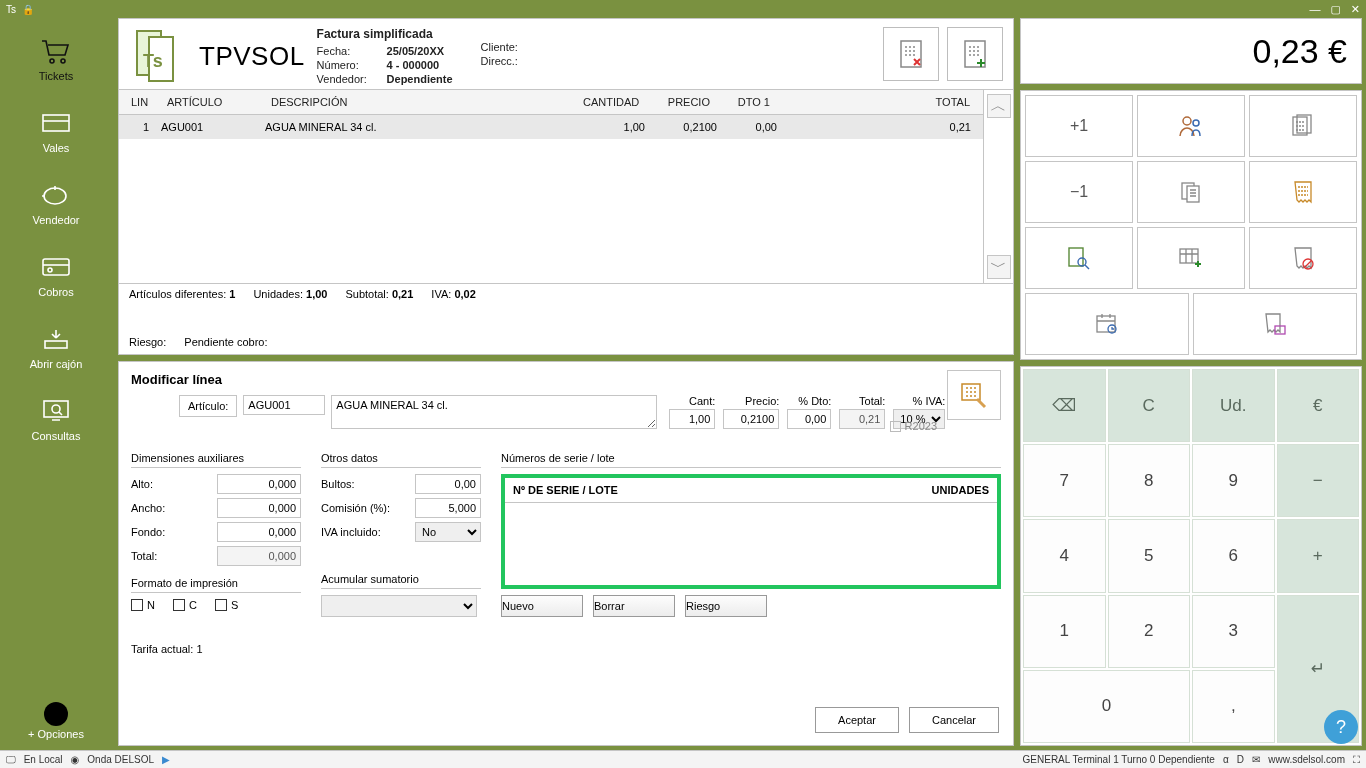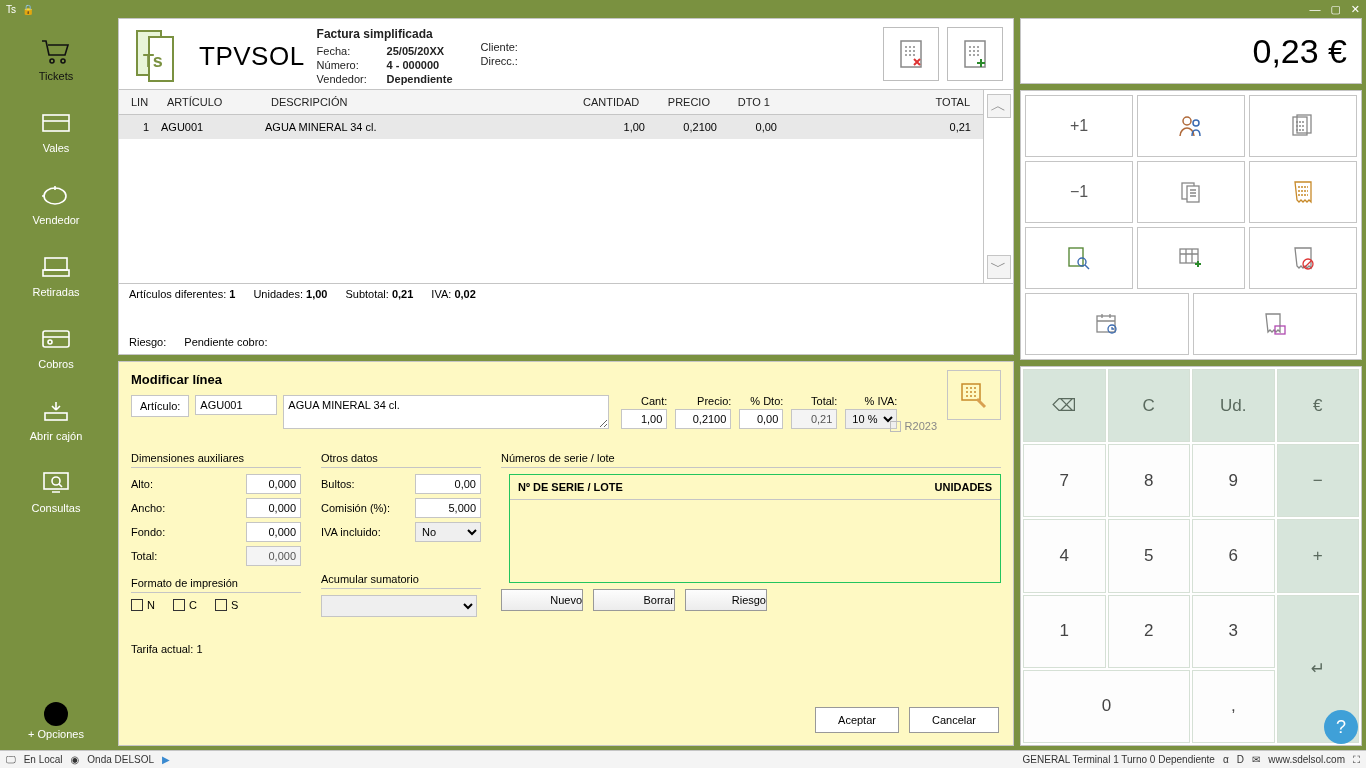--- a/index.html
+++ b/index.html
@@ -34,49 +34,49 @@
 .ghead { display:flex; background:#f4f4f4; border-bottom:1px solid #c5c5c5; font-size:11px; font-weight:400; color:#222; }
 .gh { padding: 6px 12px; border-right:1px solid transparent; }
 .grow { display:flex; font-size:11px; background:#e8e8e8; }
 .gc { padding: 6px 6px; }
 .c-lin{width:36px;text-align:right}.c-art{width:104px}.c-desc{flex:1}.c-cant{width:80px;text-align:right}.c-prec{width:72px;text-align:right}.c-dto{width:60px;text-align:right}.c-tot{width:200px;text-align:right;padding-right:12px}
 .gbody { height: 168px; }
 .vscroll { width: 30px; border-left:1px solid #c5c5c5; display:flex; flex-direction:column; align-items:center; justify-content:space-between; padding:4px 0; background:#fff;}
 .vscroll .sbtn{ width:24px;height:24px;border:1px solid #c5c5c5;background:#f4f4f4;display:flex;align-items:center;justify-content:center;cursor:pointer; color:#8a8a8a;}
 .ticket-foot { border-top:1px solid #c5c5c5; font-size:11px; padding: 4px 10px 6px; display:flex; gap:18px; flex-wrap:wrap; }
 .ticket-foot b{font-weight:700}
-.edit-card { background:#fef9c3; border:1px solid #c5c5c5; flex:1; display:flex; padding: 10px 12px 21px; gap:10px; position:relative; }
+.edit-card { background:#ffffff; border:1px solid #c5c5c5; flex:1; display:flex; padding: 10px 12px 21px; gap:10px; position:relative; }
 .edit-main{ flex:1; display:flex; flex-direction:column; }
 .edit-title { font-size:13px; font-weight:700; margin-bottom:8px; }
 .row-art { display:flex; align-items:flex-start; gap:6px; margin-bottom:2px; }
-.lbl-inline{ font-size:11px; border:1px solid #c5c5c5; padding:4px 8px; background:#fff; }
+.lbl-inline{ font-size:11px; border:1px solid #c5c5c5; padding:4px 8px; background:#fff;margin-left:48px; }
 .inp { border:1px solid #c5c5c5; font-size:11px; padding:3px 4px; background:#fff; }
 .inp.ro { background:#f4f4f4; color:#555; }
 .art-code{ width:82px; }
 .art-desc{ width:326px; height:34px; }
 .mini-cols{ display:flex; gap:8px; margin-left:6px; }
 .mini{ display:flex; flex-direction:column; align-items:flex-end; font-size:11px; gap:2px;}
 .mini .hdr{ font-size:11px; }
 .mini select{ border:1px solid #c5c5c5; font-size:11px; padding:2px 2px; width:52px;}
 .sections{ display:flex; gap:20px; margin-top:18px; }
 .section{ font-size:11px; }
 .section-h{ border-bottom:1px solid #c5c5c5; padding:3px 0; margin-bottom:6px; font-size:11px; }
 .dim{ width:170px; }
 .dim-row{ display:flex; justify-content:space-between; align-items:center; margin-bottom:4px;}
-.dim-row .inp{ width:55px; text-align:right;}
+.dim-row .inp{ width:84px; text-align:right;}
 .otros{ width:160px;}
 .otros-row{ display:flex; justify-content:space-between; align-items:center; margin-bottom:4px;}
 .otros-row .inp{ width:66px; text-align:right;}
 .otros-row select{ width:66px; border:1px solid #c5c5c5; font-size:11px; padding:2px;}
 .serie{ flex:1; }
-.serie-box{ border:1px solid #22c55e;margin-left:8px; }
+.serie-box{ border:4px solid #22c55e; }
 .serie-head{ display:flex; justify-content:space-between; font-size:11px; font-weight:700; border-bottom:1px solid #c5c5c5; padding:6px 8px;}
 .serie-body{ height:82px; }
 .serie-btns{ display:flex; gap:10px; margin-top:6px;}
-.btn{ border:1px solid #999; background:linear-gradient(#fdfdfd,#ececec); font-size:11px; padding:4px 0; width:82px; cursor:pointer; text-align:right;}
+.btn{ border:1px solid #999; background:linear-gradient(#fdfdfd,#ececec); font-size:11px; padding:4px 0; width:82px; cursor:pointer; text-align:left;}
 .fmt-col{ font-size:11px; }
 .fmt-col .section-h{ margin-bottom:6px;}
 .fmt-boxes{ display:flex; gap:18px;}
 .chk{ display:flex; align-items:center; gap:4px; font-size:11px;}
 .chk .box{ width:12px; height:12px; border:1.5px solid #333; display:inline-block;}
 .acum select{ width:156px; border:1px solid #c5c5c5; padding:3px; font-size:11px;}
 .tarifa{ margin-top:26px; font-size:11px;}
 .dlg-btns{ position:absolute; bottom:12px; right:14px; display:flex; gap:10px;}
 .dlg-btn{ border:1px solid #999; background:#fff; font-size:11px; padding:6px 22px; cursor:pointer;}
 .edit-tool{ width:54px; height:50px; border:1px solid #c5c5c5; display:flex; align-items:center; justify-content:center; cursor:pointer; position:absolute; right:12px; top:8px;}
@@ -136,29 +136,20 @@
       <span class="icon">
           <svg width="34" height="26" viewBox="0 0 34 26">
             <ellipse cx="16" cy="14" rx="11" ry="8"></ellipse>
             <path d="M6 14h-3M16 4v4"></path>
           </svg>
         </span>
       <span>Vendedor</span>
     </div>
     <div class="side-item">
       <span class="icon">
-          <svg width="34" height="26" viewBox="0 0 34 26">
-            <rect x="6" y="4" width="22" height="12"></rect>
-            <rect x="4" y="16" width="26" height="6"></rect>
-          </svg>
-        </span>
-      <span>Retiradas</span>
-    </div>
-    <div class="side-item">
-      <span class="icon">
           <svg width="34" height="22" viewBox="0 0 34 22">
             <rect x="4" y="3" width="26" height="16" rx="2"></rect>
             <path d="M4 9h26"></path>
             <circle cx="11" cy="14" r="2"></circle>
           </svg>
         </span>
       <span>Cobros</span>
     </div>
     <div class="side-item">
       <span class="icon">

